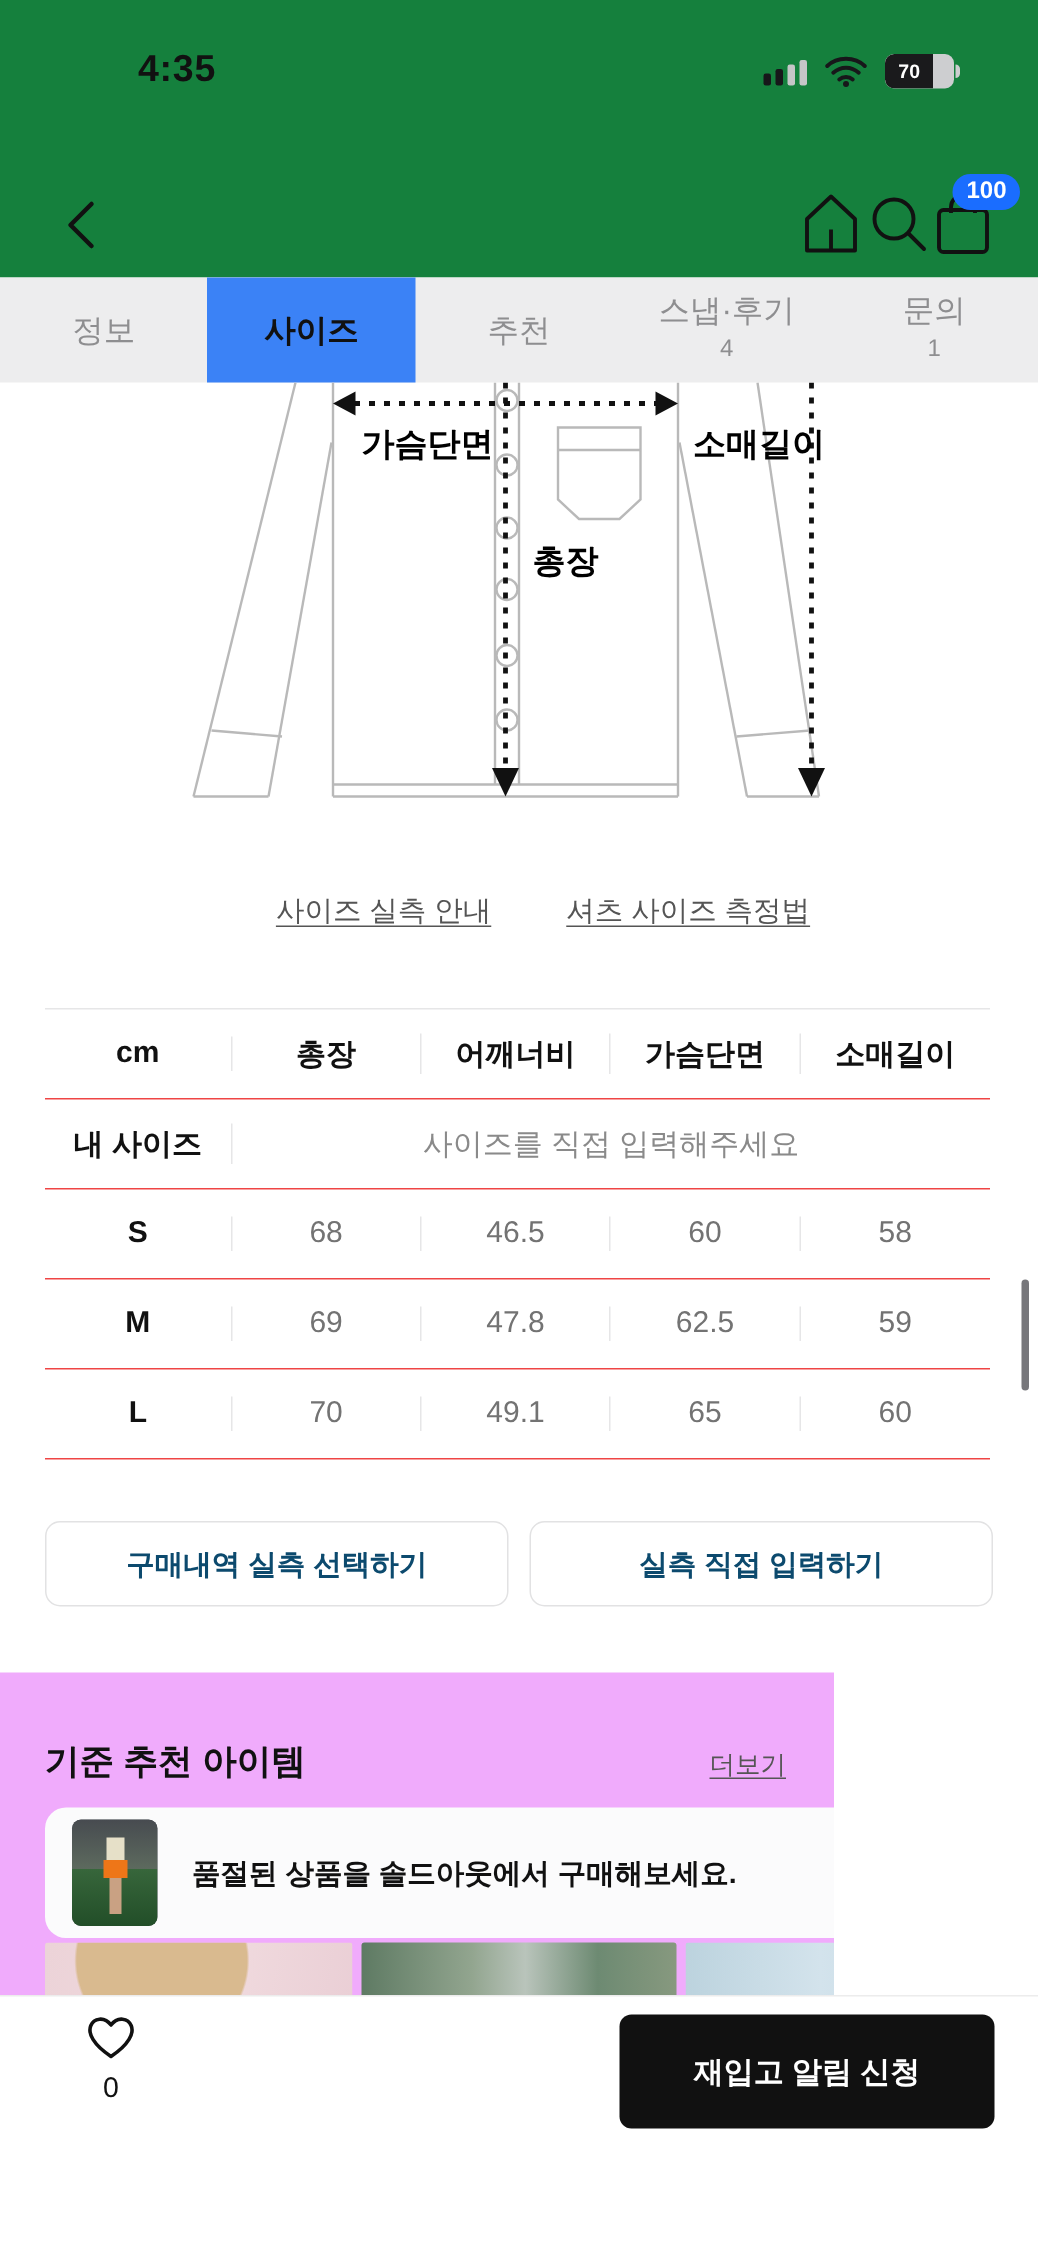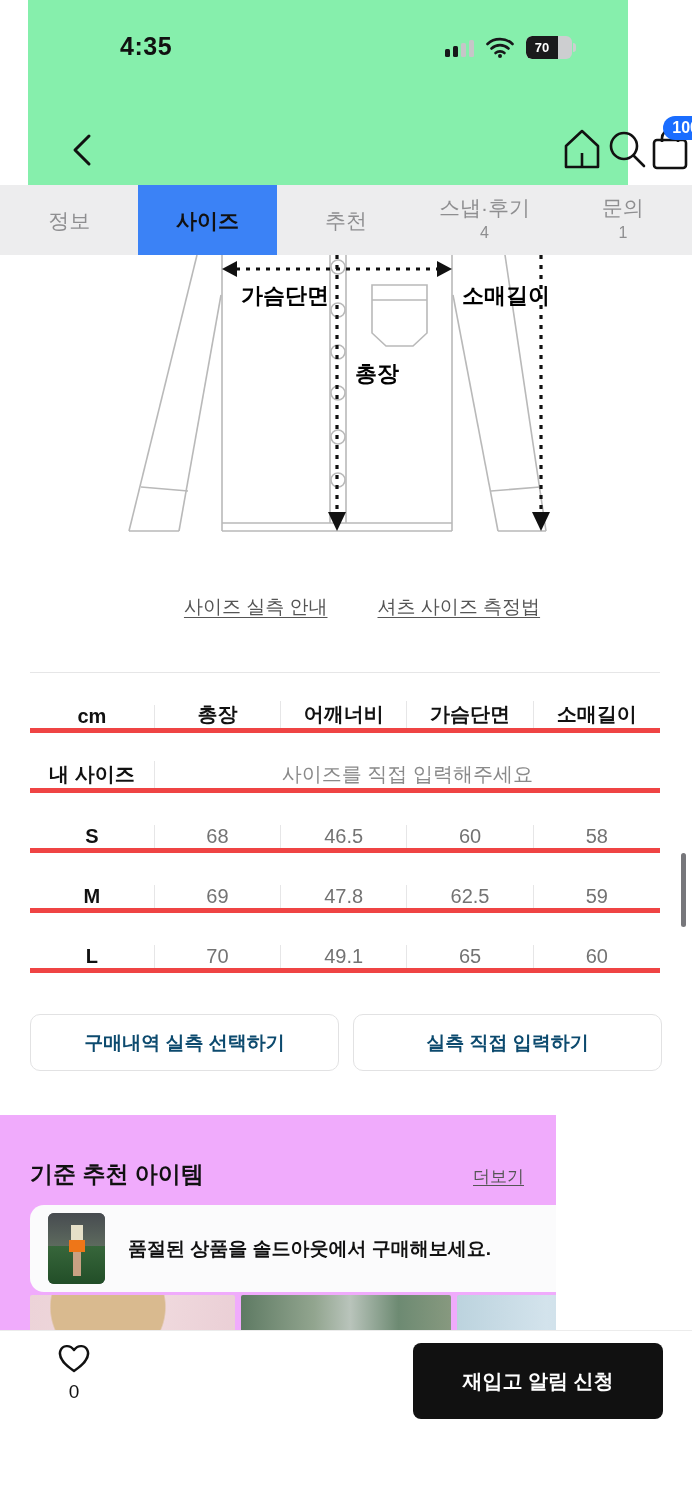--- a/index.html
+++ b/index.html
@@ -1,21 +1,21 @@
 <!DOCTYPE html>
 <html><head>
 <meta charset="utf-8">
 <style>
   * { margin:0; padding:0; box-sizing:border-box; }
   html,body { background:#fff; }
   body { font-family:"Liberation Sans","DejaVu Sans",sans-serif; }
   .screen { position:relative; width:692px; height:1500px; background:#fff; overflow:hidden; margin:0 auto; }
 
   
-  .top-area { position:absolute; left:0; top:0; width:600px; height:185px; background:#86efac;margin-left:28px; }
+  .top-area { position:absolute; left:0; top:0; width:692px; height:185px; background:#15803d; }
   .time { position:absolute; left:92px; top:32px; font-size:25px; font-weight:bold; color:#111; letter-spacing:0.5px; }
   .status-icons { position:absolute; right:52px; top:36px; display:flex; align-items:center; gap:12px; }
   .sigbars { display:flex; align-items:flex-end; gap:3px; height:18px; }
   .sigbars i { display:block; width:5px; border-radius:1.5px; }
   .sb1{height:8px;background:#17171a;} .sb2{height:11px;background:#17171a;}
   .sb3{height:14px;background:#c6c6c8;} .sb4{height:17px;background:#c6c6c8;}
   .battery { position:relative; width:46px; height:23px; border-radius:6px; background:#cdced0; overflow:hidden; }
   .battery .fill { position:absolute; left:0; top:0; height:100%; width:70%; background:#1a1a1c; border-radius:6px 0 0 6px;
     display:flex; align-items:center; justify-content:center; color:#fff; font-size:13px; font-weight:bold; }
   .battery-tip { width:3px; height:9px; background:#cdced0; border-radius:0 3px 3px 0; margin-left:1px; }
@@ -35,21 +35,21 @@
 
   
   .diagram { position:absolute; left:0; top:255px; width:692px; height:290px; }
 
   
   .meas-links { position:absolute; left:0; top:594px; width:692px; display:flex; justify-content:center; gap:18px; }
   .meas-link { font-size:19px; color:#555; text-decoration:underline; text-underline-offset:4px;margin-left:32px; }
 
   
   .size-table { position:absolute; left:30px; top:672px; width:630px; border-top:1px solid #e6e6e7; font-size:20px; }
-  .trow { display:flex; height:60px; border-bottom:5px solid #ef4444; align-items:flex-end; }
+  .trow { display:flex; height:60px; border-bottom:1px solid #ef4444; align-items:center; }
   .tcell { display:flex; align-items:center; justify-content:center; border-right:1px solid #e6e6e7; color:#737373; }
   .tcell:last-child { border-right:none; }
   .c1 { width:19.8%; } .cN { width:20.05%; }
   .thead .tcell { color:#111; font-weight:bold; }
   .rowlabel { color:#111; font-weight:bold; }
   .myspan { width:80.2%; display:flex; align-items:center; justify-content:center; color:#8a8a8a; }
 
   
   .actions { position:absolute; left:30px; top:1014px; width:632px; display:flex; gap:14px; }
   .act-btn { flex:1; height:57px; border:1px solid #e2e2e3; border-radius:10px; background:#fff;

